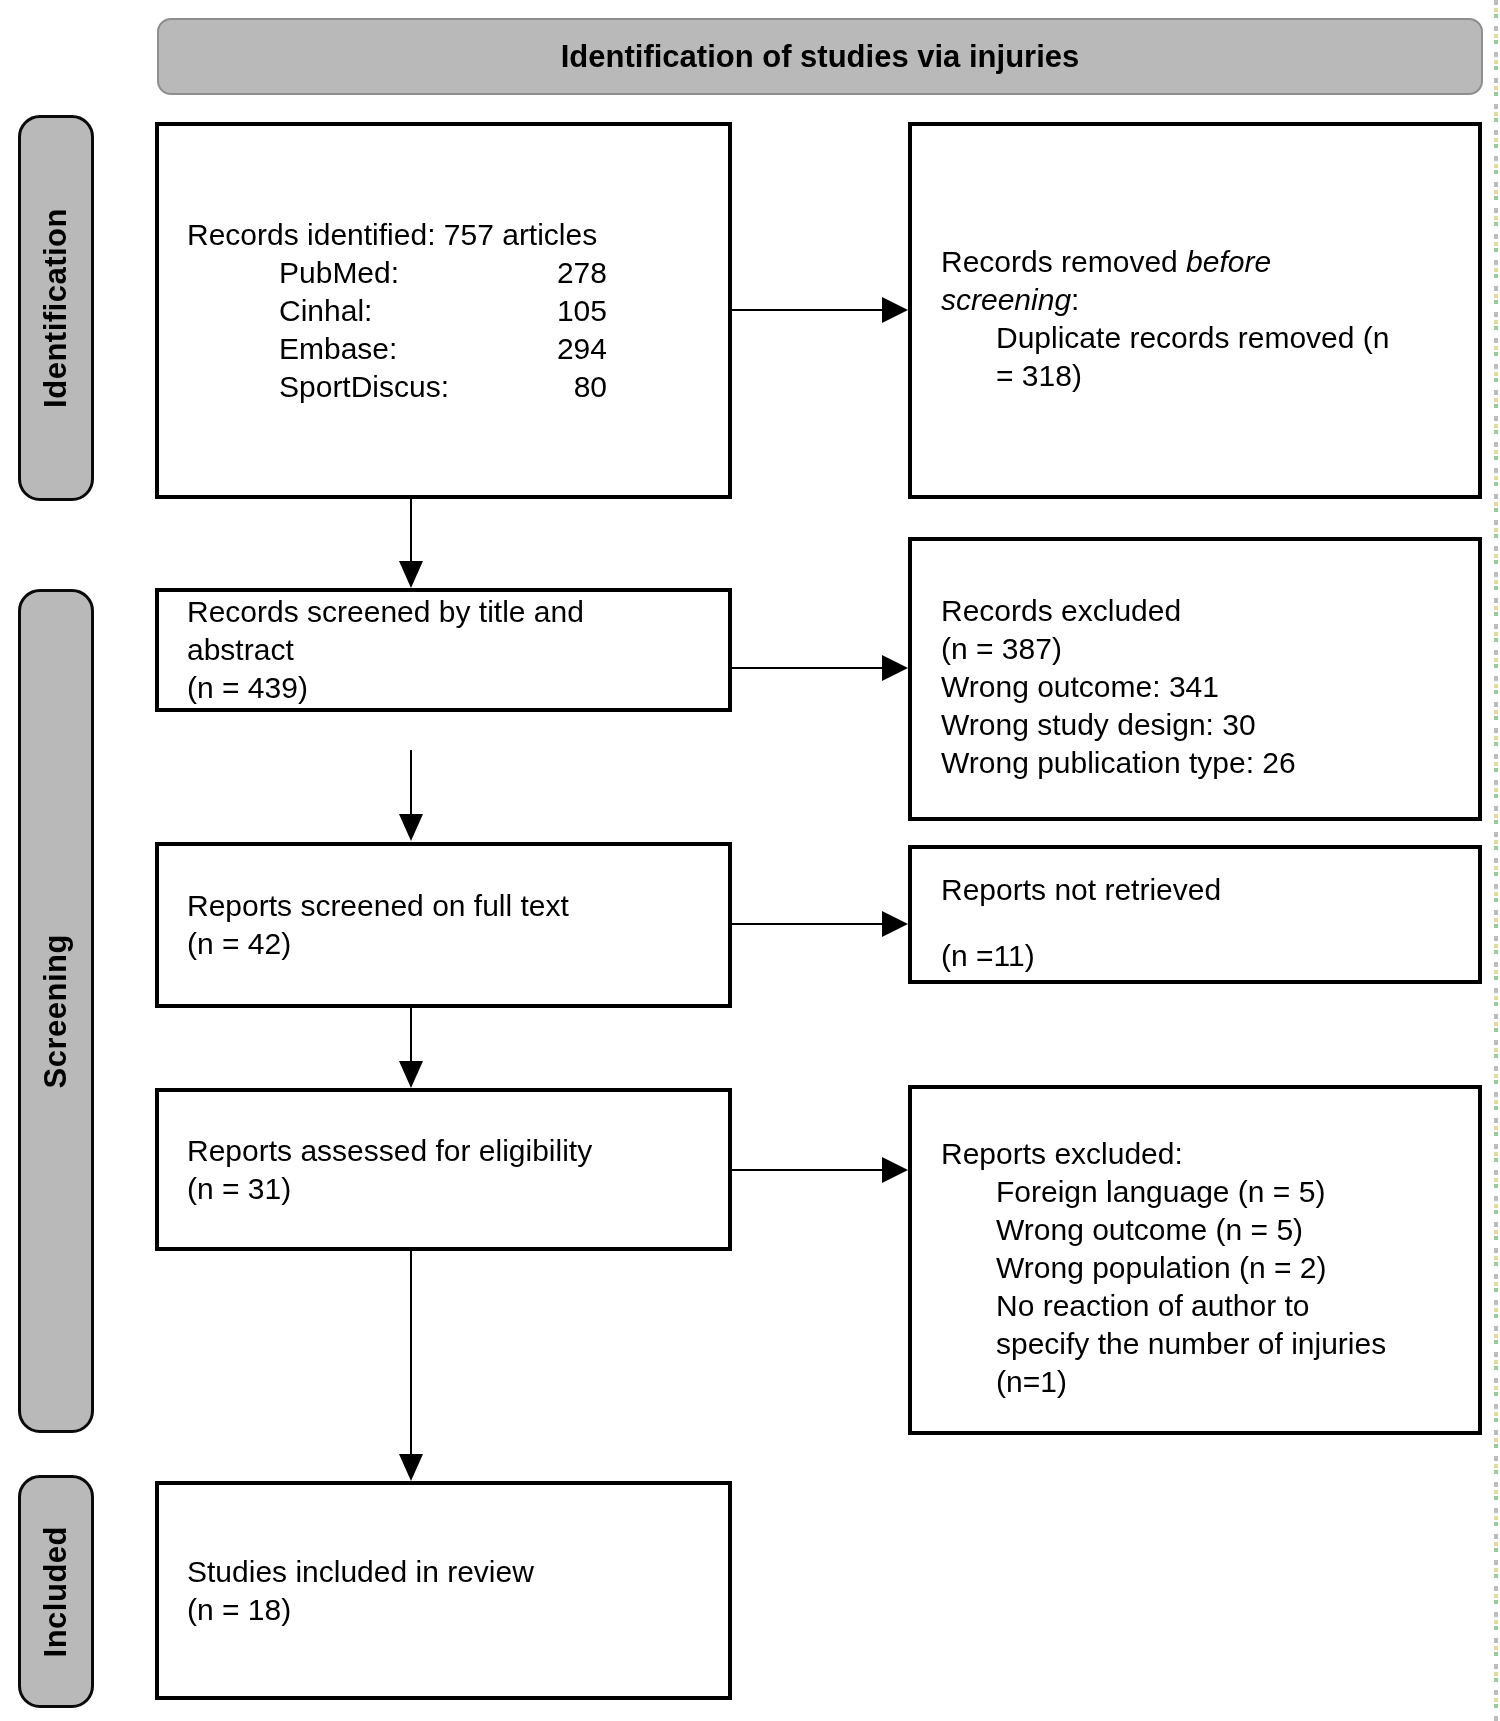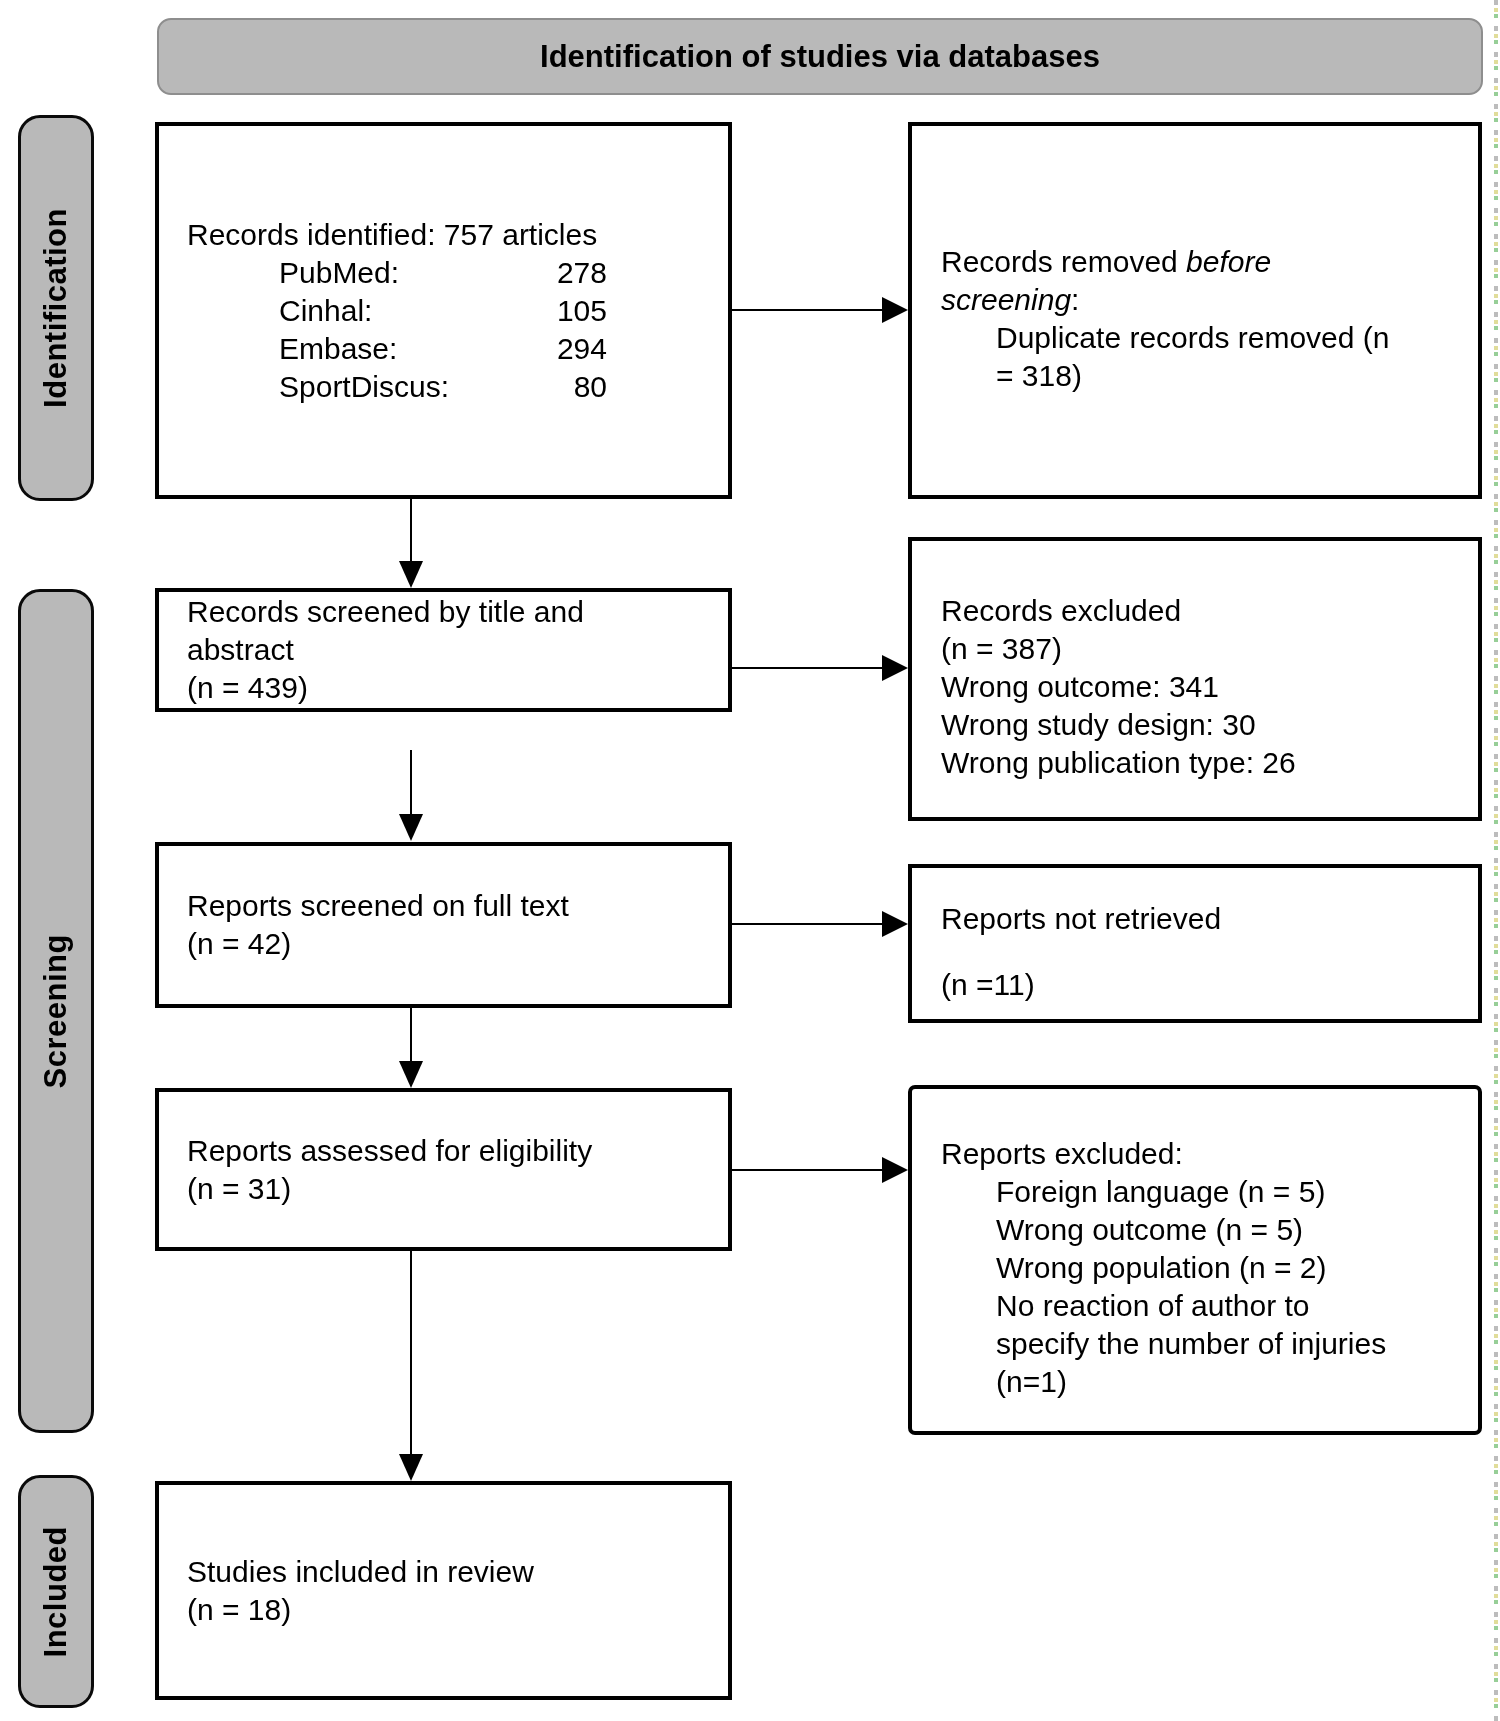--- a/index.html
+++ b/index.html
@@ -35,22 +35,22 @@
   }
   .lbox{left:155px;width:577px;padding:8px 40px 8px 28px;}
   .rbox{left:908px;width:574px;padding:24px 30px 8px 29px;}
   .box-records-identified{top:122px;height:377px;}
   .box-records-screened{top:588px;height:124px;}
   .box-reports-screened{top:842px;height:166px;}
   .box-reports-assessed{top:1088px;height:163px;}
   .box-studies-included{top:1481px;height:219px;}
   .box-records-removed{top:122px;height:377px;padding-right:77px;}
   .box-records-excluded{top:537px;height:284px;}
-  .box-reports-not-retrieved{top:864px;height:159px;gap:28px;}
-  .box-reports-excluded{top:1085px;height:350px;padding-right:82px;border-radius:7px;}
+  .box-reports-not-retrieved{top:845px;height:139px;gap:28px;}
+  .box-reports-excluded{top:1085px;height:350px;padding-right:82px;}
   .src-row{display:flex;justify-content:space-between;margin-left:92px;width:328px;}
   .ind{margin-left:55px;}
   
   .hline{position:absolute;height:2px;background:#000;}
   .vline{position:absolute;width:2px;background:#000;}
   .head-right{position:absolute;width:0;height:0;
     border-top:13px solid transparent;border-bottom:13px solid transparent;
     border-left:26px solid #000;}
   .head-down{position:absolute;width:0;height:0;
     border-left:12px solid transparent;border-right:12px solid transparent;
@@ -64,21 +64,21 @@
       #8cc98c 14px 18px,transparent 18px 26px);
     opacity:.9;
   }
 </style>
 </head>
 <body>
 
 <div id="canvas">
 
   <div class="banner">
-    <span>Identification of studies via databases</span>
+    <span>Identification of studies via injuries</span>
   </div>
 
   <div class="stage stage-identification">
     <span>Identification</span>
   </div>
   <div class="stage stage-screening">
     <span>Screening</span>
   </div>
   <div class="stage stage-included">
     <span>Included</span>

